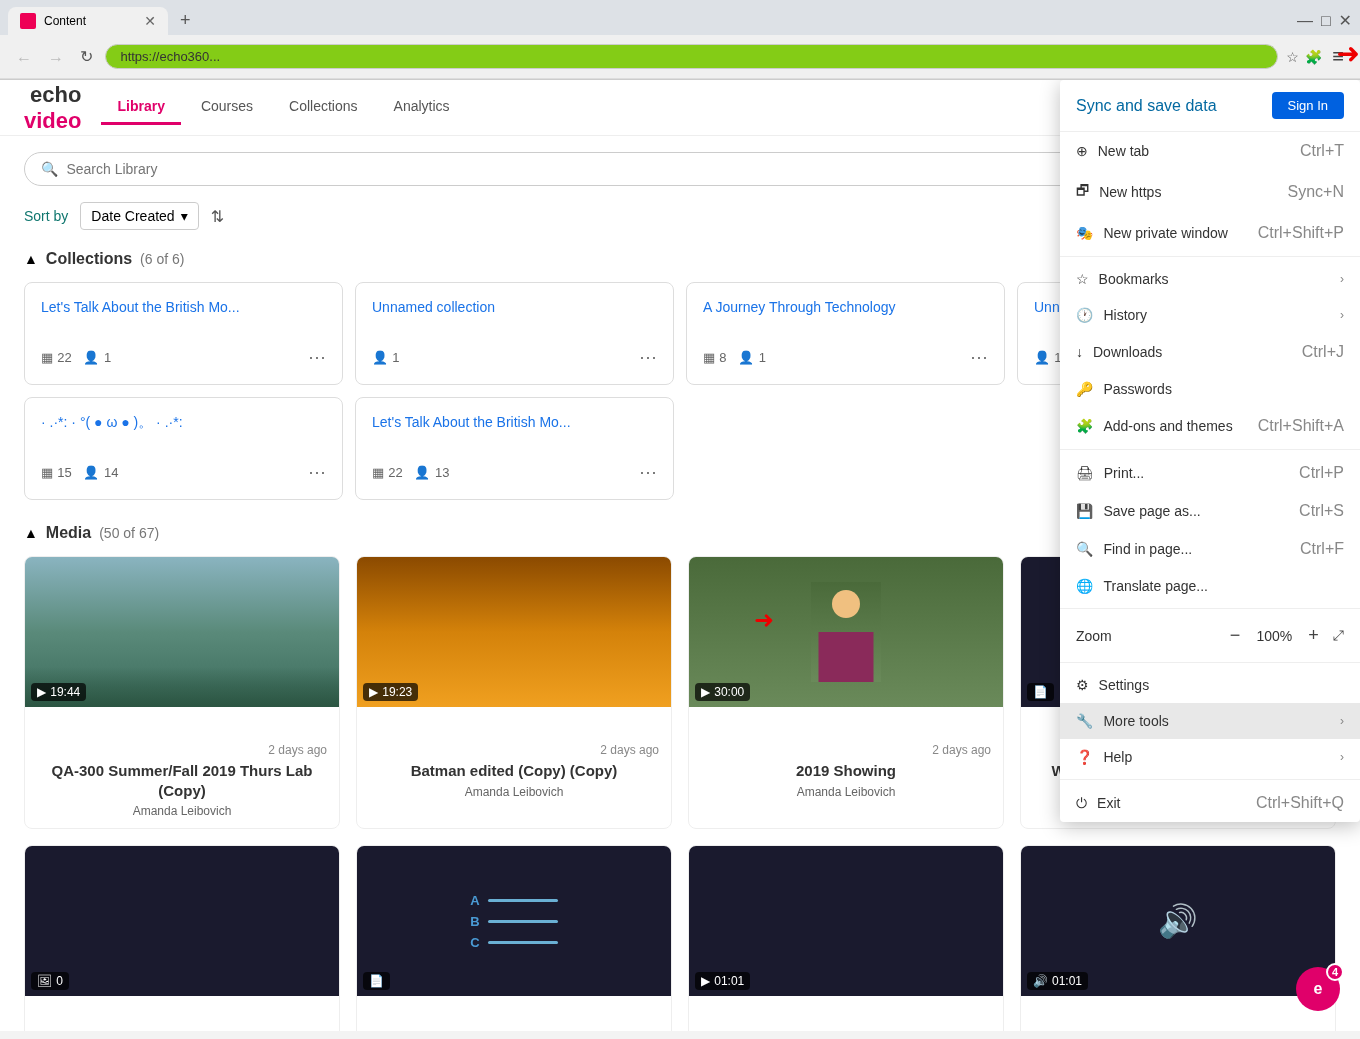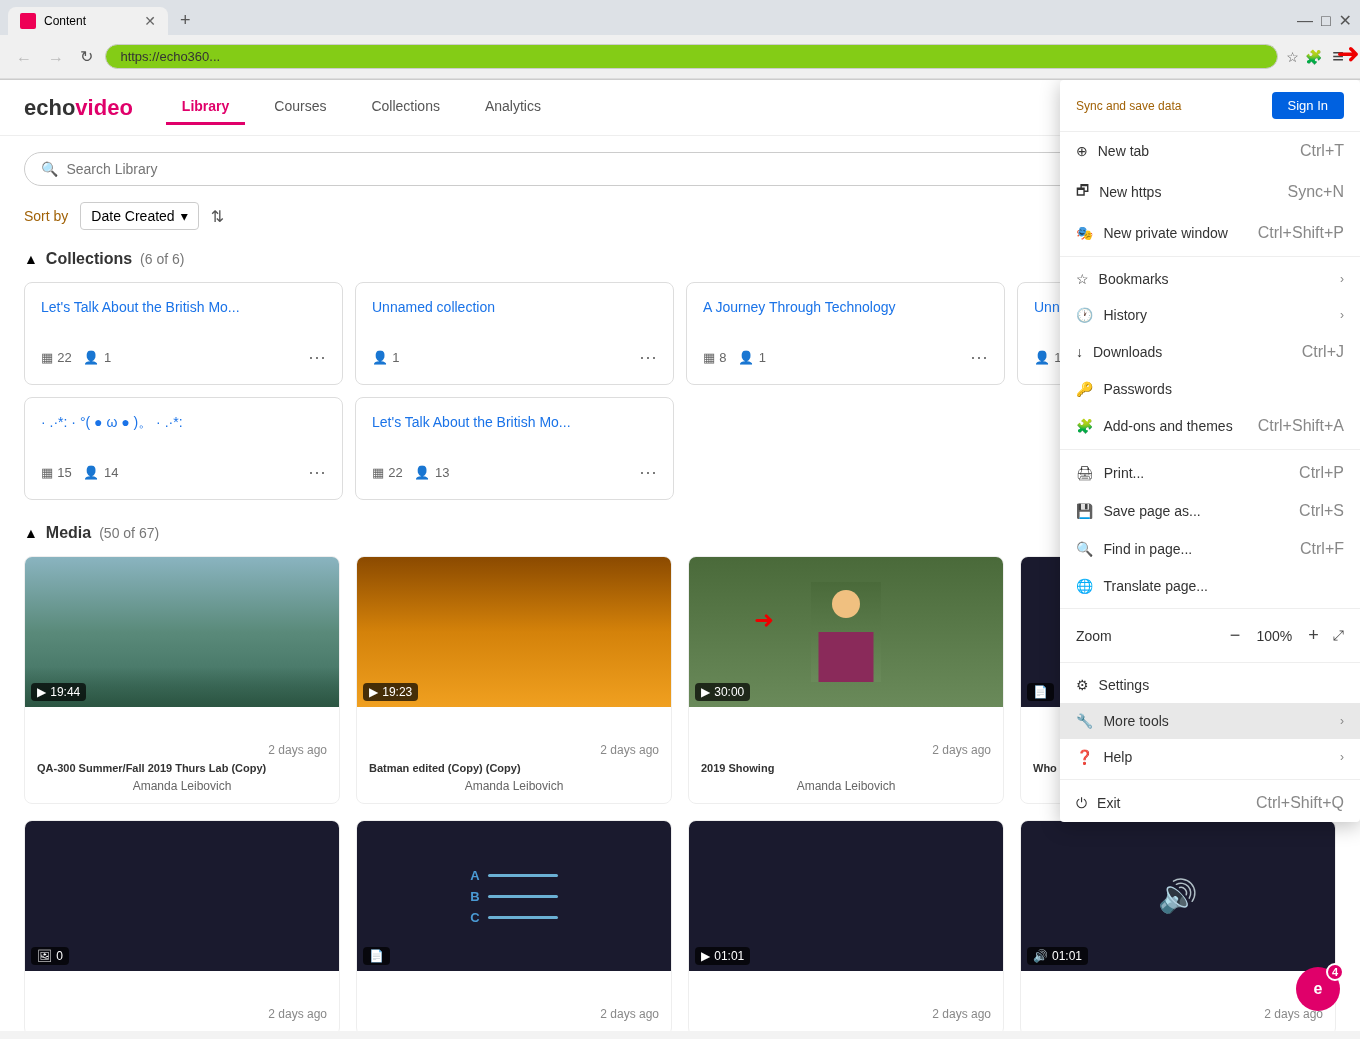--- a/index.html
+++ b/index.html
@@ -22,35 +22,35 @@
     .address-input { flex: 1; border: 1px solid #ccc; border-radius: 20px; padding: 4px 14px; font-size: 13px; background: #84cc16; color: #333; }
     .addr-icons { display: flex; gap: 6px; align-items: center; }
     .addr-icon-btn { background: transparent; border: none; font-size: 14px; color: #555; cursor: pointer; }
     .menu-btn { background: transparent; border: none; font-size: 20px; color: #444; cursor: pointer; padding: 4px; position: relative; }
 
     
     .page { background: #fff; height: calc(1039px - 88px); display: flex; flex-direction: column; overflow: hidden; position: relative; }
 
     
     .app-header { display: flex; align-items: center; padding: 0 24px; border-bottom: 1px solid #eee; height: 56px; flex-shrink: 0; }
-    .logo { display: flex; align-items: flex-end; margin-right: 33px; }
+    .logo { display: flex; align-items: flex-end; margin-right: 20px; flex-direction: column; }
     .logo-echo { font-size: 22px; font-weight: 700; color: #333; }
     .logo-video { font-size: 22px; font-weight: 700; color: #e0006a; }
-    .nav-tabs { display: flex; gap: 13px; align-items: center; }
+    .nav-tabs { display: flex; gap: 4px; align-items: center; }
     .nav-tab { padding: 8px 16px; font-size: 14px; color: #555; cursor: pointer; border-bottom: 3px solid transparent; text-decoration: none; }
     .nav-tab.active { color: #e0006a; border-bottom-color: #e0006a; font-weight: 600; }
     .create-btn { margin-left: auto; background: #e0006a; color: #fff; border: none; padding: 8px 20px; border-radius: 20px; font-size: 14px; font-weight: 600; cursor: pointer; display: flex; align-items: center; gap: 6px; }
 
     
     .library-content { padding: 16px 24px; overflow-y: auto; flex: 1; }
     .search-bar { display: flex; align-items: center; border: 1px solid #ccc; border-radius: 24px; padding: 8px 16px; gap: 8px; margin-bottom: 16px; }
     .search-input { border: none; outline: none; flex: 1; font-size: 14px; color: #555; }
 
     .sort-row { display: flex; align-items: center; gap: 12px; margin-bottom: 20px; }
-    .sort-label { font-size: 14px; color: #a16207; }
+    .sort-label { font-size: 14px; color: #0f766e; }
     .sort-select { display: flex; align-items: center; border: 1px solid #ccc; border-radius: 4px; padding: 5px 10px; font-size: 14px; cursor: pointer; gap: 6px; }
     .sort-icon-btn { background: transparent; border: none; cursor: pointer; font-size: 16px; color: #555; }
 
     .section-header { display: flex; align-items: center; gap: 8px; margin-bottom: 14px; cursor: pointer; }
     .section-title { font-size: 16px; font-weight: 600; color: #333; }
     .section-count { font-size: 14px; color: #777; }
 
     .collections-grid { display: grid; grid-template-columns: repeat(4, 1fr); gap: 12px; margin-bottom: 24px; }
     .collection-card { border: 1px solid #ddd; border-radius: 8px; padding: 16px; cursor: pointer; background: #fff; }
     .collection-name { font-size: 14px; color: #1a73e8; margin-bottom: 12px; font-weight: 500; min-height: 36px; }
@@ -63,27 +63,27 @@
     .media-card { border: 1px solid #eee; border-radius: 8px; overflow: hidden; background: #fff; cursor: pointer; }
     .media-thumb { position: relative; width: 100%; height: 150px; background: #1a1a2e; }
     .media-thumb.river { background: linear-gradient(180deg, #8ab4c0 0%, #5a8a7a 50%, #3a6a5a 100%); }
     .media-thumb.corruption { background: linear-gradient(180deg, #8b4a00 0%, #d4820a 50%, #f0a020 100%); }
     .media-thumb.portrait { background: linear-gradient(180deg, #4a6a3a 0%, #6a8a5a 100%); display: flex; align-items: center; justify-content: center; }
     .media-thumb.list-view { background: #1a1a2e; display: flex; align-items: center; justify-content: center; }
     .media-thumb.dark { background: #1a1a2e; }
     .media-duration { position: absolute; bottom: 6px; left: 6px; background: rgba(0,0,0,0.7); color: #fff; font-size: 12px; padding: 2px 6px; border-radius: 4px; display: flex; align-items: center; gap: 4px; }
     .media-info { padding: 10px 12px; }
     .media-age { font-size: 12px; color: #888; text-align: right; margin-bottom: 4px; margin-top: 26px; }
-    .media-title { font-size: 11px; font-weight: 600; color: #333; margin-bottom: 4px; text-align: left; line-height: 1.3; }
+    .media-title { font-size: 15px; font-weight: 600; color: #333; margin-bottom: 4px; text-align: center; line-height: 1.3; }
     .media-author { font-size: 12px; color: #666; text-align: center; }
 
     
     .firefox-menu { position: absolute; top: 0; right: 0; width: 300px; background: #fff; box-shadow: 0 4px 20px rgba(0,0,0,0.25); z-index: 1000; border-radius: 4px; overflow: hidden; }
     .menu-sync-section { padding: 12px 16px; display: flex; align-items: center; justify-content: space-between; border-bottom: 1px solid #eee; }
-    .menu-sync-text { font-size: 12px; color: #a16207; }
+    .menu-sync-text { font-size: 16px; color: #0369a1; }
     .sign-in-btn { background: #0061e0; color: #fff; border: none; padding: 6px 16px; border-radius: 4px; font-size: 13px; cursor: pointer; }
     .menu-item { display: flex; align-items: center; justify-content: space-between; padding: 10px 16px; cursor: pointer; font-size: 14px; color: #333; }
     .menu-item.active { background: #e8e8e8; }
     .menu-item-left { display: flex; align-items: center; gap: 10px; }
     .menu-shortcut { color: #888; font-size: 16px; }
     .menu-chevron { color: #888; font-size: 12px; }
     .menu-divider { height: 1px; background: #eee; margin: 4px 0; }
     .zoom-control { display: flex; align-items: center; gap: 8px; }
     .zoom-btn { background: transparent; border: none; font-size: 18px; cursor: pointer; color: #444; padding: 2px 6px; }
     .zoom-value { font-size: 14px; color: #333; min-width: 40px; text-align: center; }

